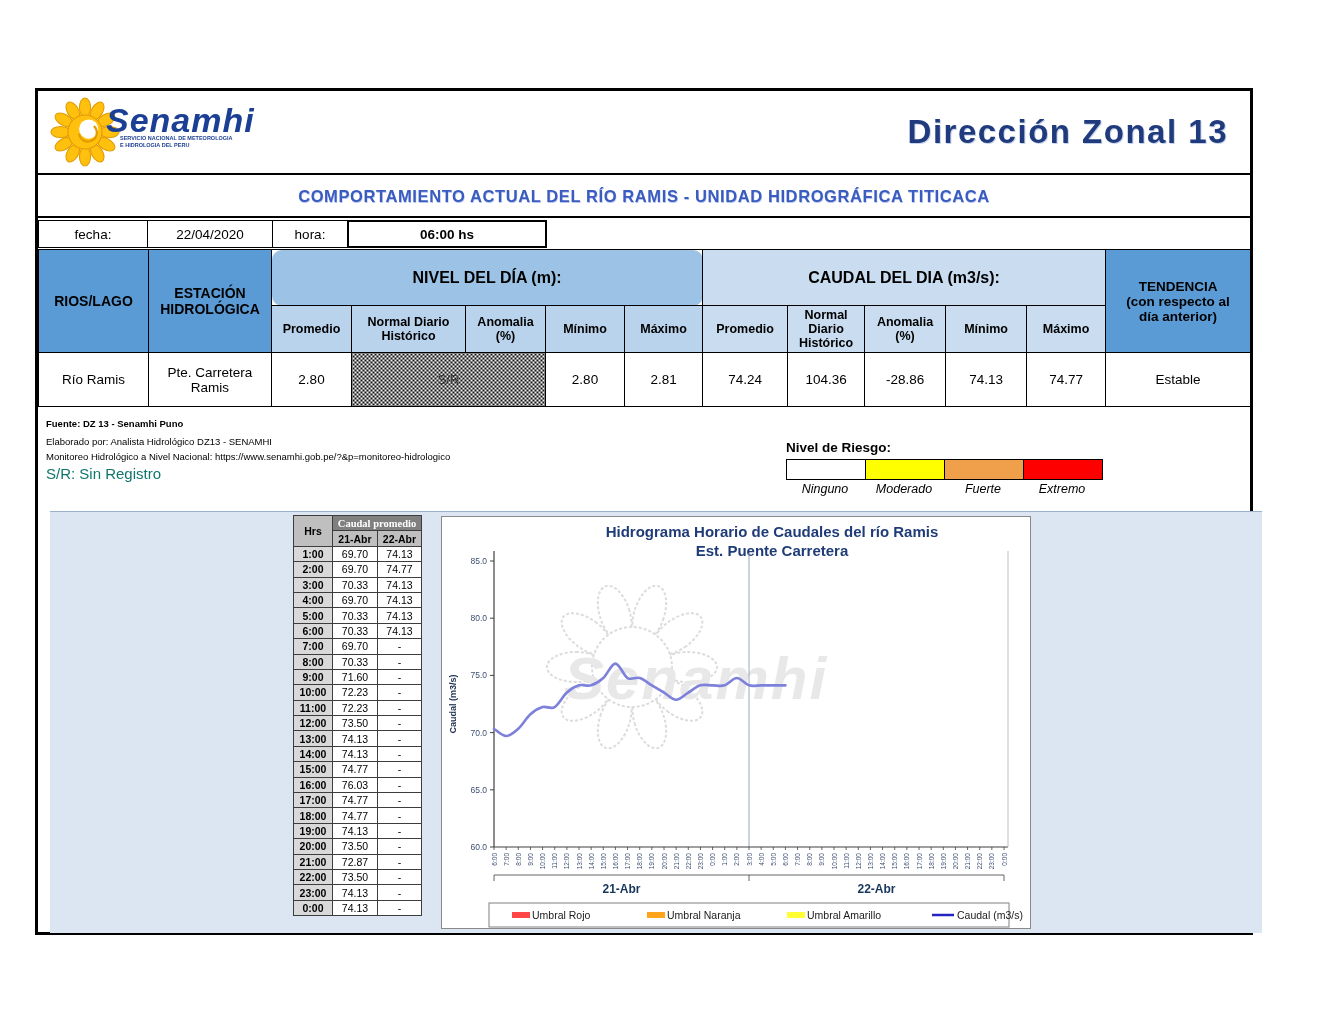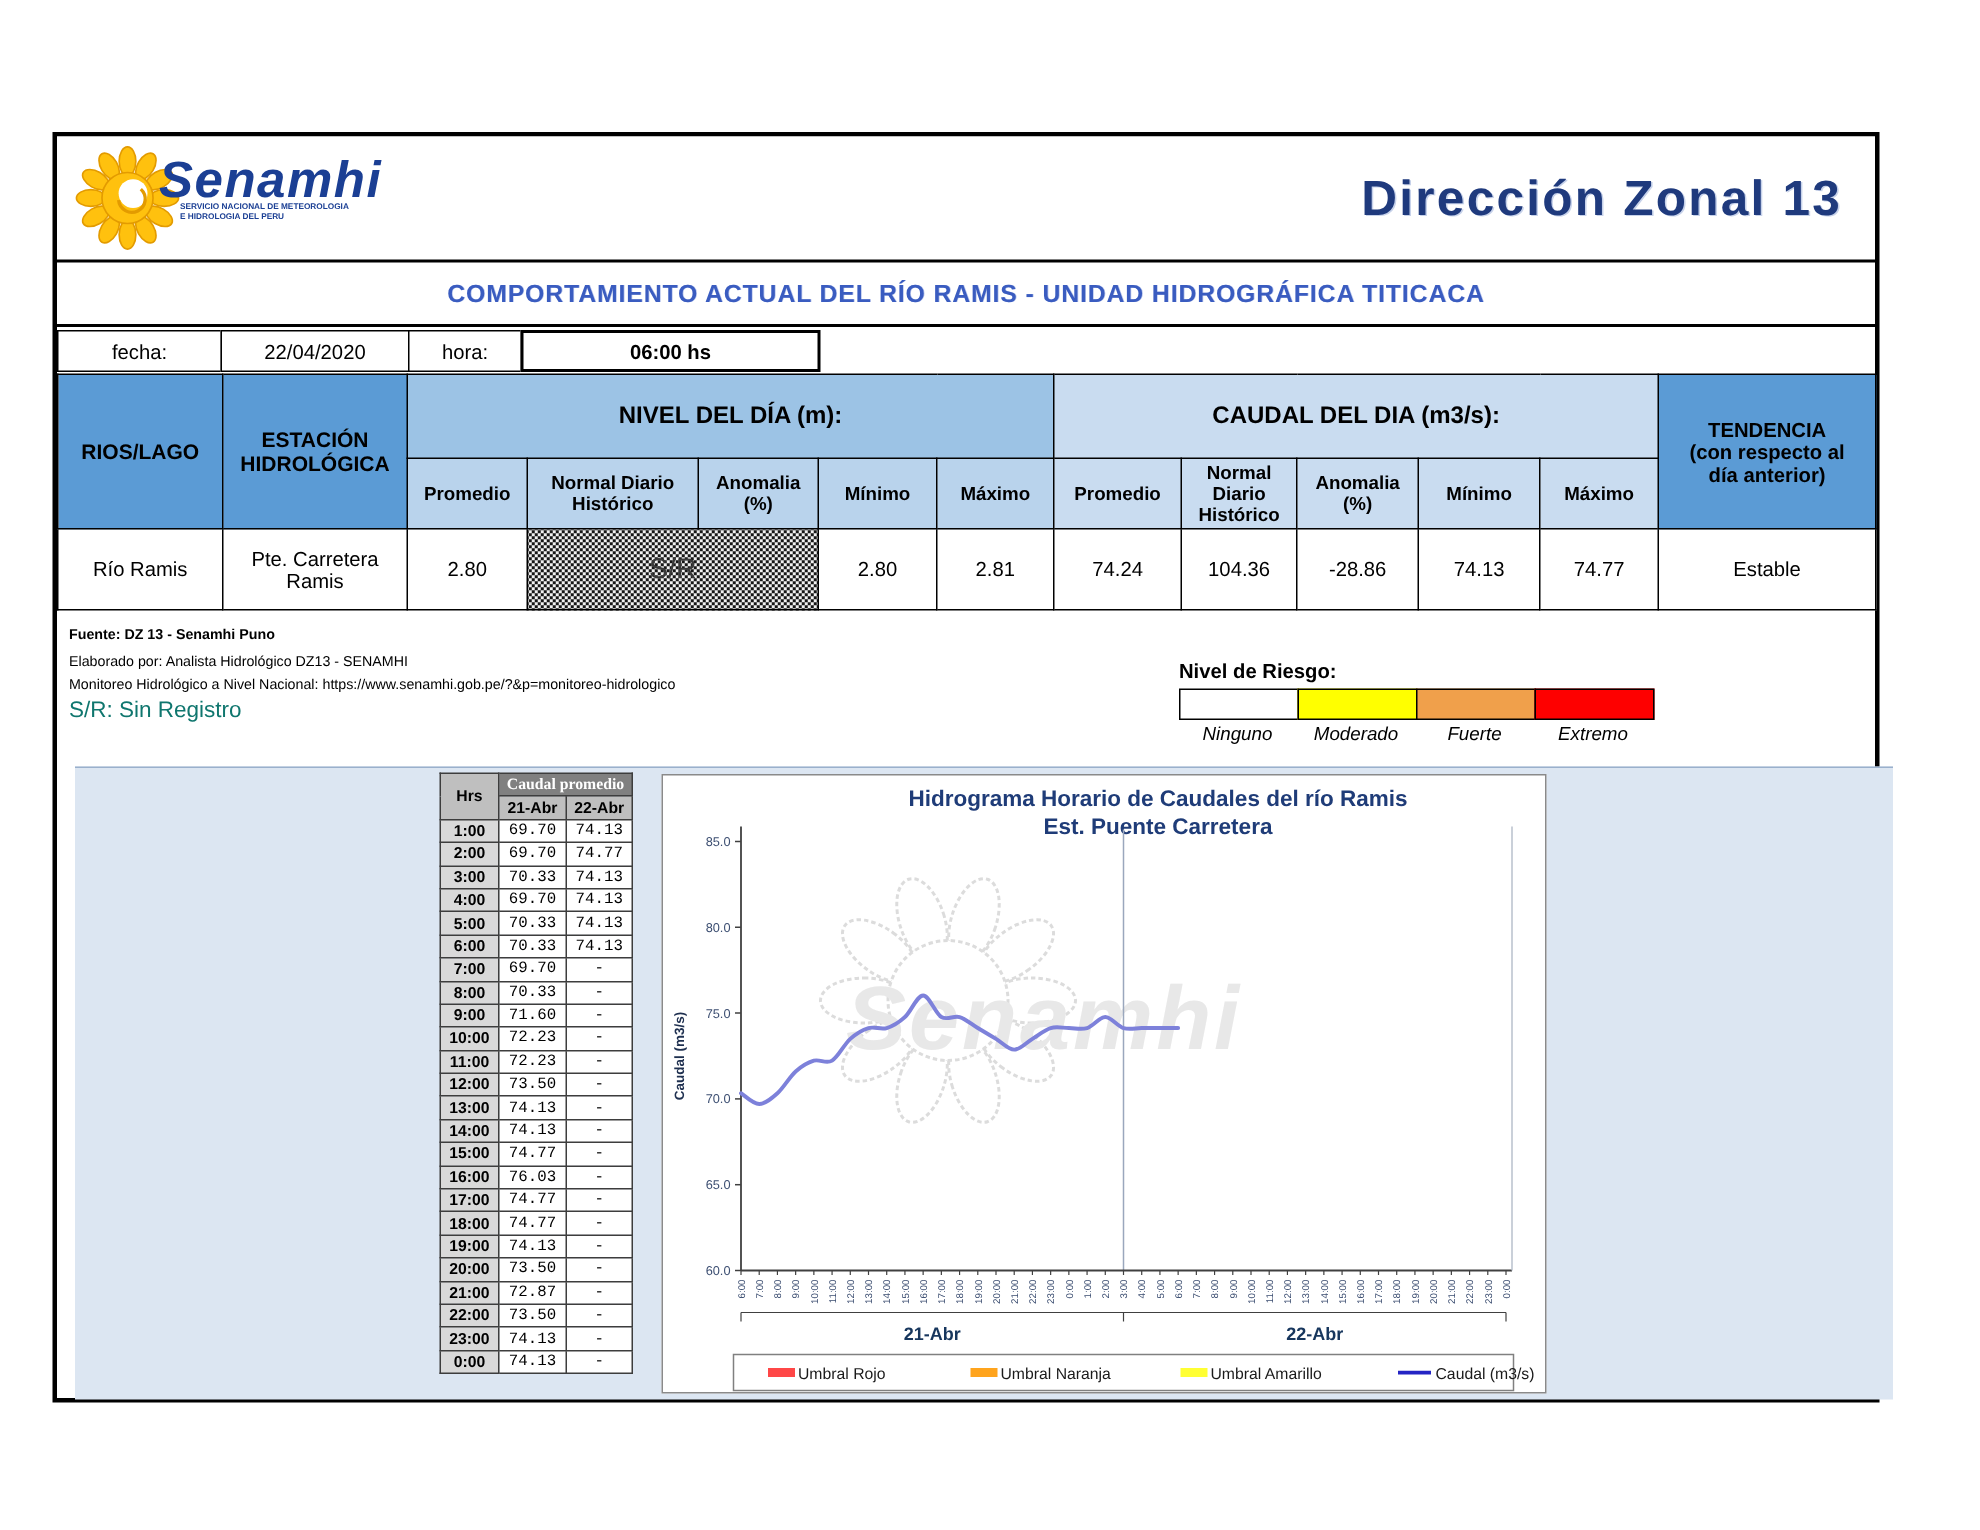--- a/index.html
+++ b/index.html
@@ -17,26 +17,26 @@
   .sec-title{position:absolute;left:0;top:86px;width:100%;height:41px;border-bottom:2px solid #000;box-sizing:border-box;display:flex;align-items:center;justify-content:center;}
   .doc-title{font-size:16.5px;font-weight:bold;color:#3a5cc0;letter-spacing:0.6px;text-shadow:0.5px 0.5px 0 #b9c6ec;}
   
   .sec-meta{position:absolute;left:0;top:129px;width:100%;height:29px;}
   .meta-cell{position:absolute;top:0;height:28px;box-sizing:border-box;border:1px solid #000;display:flex;align-items:center;justify-content:center;font-size:13.5px;background:#fff;}
   
   .sec-table{position:absolute;left:0;top:158px;width:100%;}
   table.main{border-collapse:collapse;table-layout:fixed;width:1212px;}
   table.main td{border:1px solid #000;text-align:center;vertical-align:middle;padding:1px 2px;box-sizing:border-box;}
   .hd-dark{background:#5b9bd5;font-weight:bold;font-size:14px;}
-  .hd-nivel{background:#9cc3e5;font-weight:bold;font-size:16px;}
+  .hd-nivel{background:#9cc3e5;font-weight:bold;font-size:16px;border-radius:10px;}
   .hd-nivel-sub{background:#b9d3ec;font-weight:bold;font-size:12.5px;}
   .hd-caudal{background:#c9dcf0;font-weight:bold;font-size:16px;}
   .hd-caudal-sub{background:#c9dcf0;font-weight:bold;font-size:12.5px;}
   .cell-data{font-size:13.5px;background:#fff;height:54px;}
-  .sr-hatch{background-image:repeating-conic-gradient(#161616 0% 25%,#f2f2f2 0% 50%);background-size:4px 4px;color:#3a3a3a;font-size:19px;}
+  .sr-hatch{background-image:repeating-conic-gradient(#161616 0% 25%,#f2f2f2 0% 50%);background-size:4px 4px;color:#3a3a3a;font-size:13px;}
   
   .sec-notes{position:absolute;left:0;top:321px;width:100%;height:99px;background:#fff;}
   .note-sm{position:absolute;left:8px;font-size:9.5px;color:#000;white-space:nowrap;}
   .note-lg{position:absolute;left:8px;font-size:15px;color:#0f766e;}
   .risk{position:absolute;left:748px;top:28px;width:330px;}
   .risk-title{font-size:13.5px;font-weight:bold;margin-bottom:4px;}
   .risk-bar{display:flex;}
   .risk-swatch{width:80px;height:21px;border:1px solid #000;box-sizing:border-box;margin-left:-1px;}
   .risk-swatch:first-child{margin-left:0;}
   .risk-labels{display:flex;}
@@ -44,21 +44,21 @@
   
   .sec-band{position:absolute;left:0;top:420px;width:100%;height:421px;background:#dce6f2;border-top:1px solid #9ab0cc;margin-left:12px;}
   
   .hour-table-wrap{position:absolute;left:243px;top:3px;}
   table.hours{border-collapse:collapse;table-layout:fixed;}
   table.hours td{border:1px solid #3d3d3d;box-sizing:border-box;text-align:center;font-size:10.5px;padding:0;height:15.4px;}
   .h-hrs{background:#bfbfbf;font-weight:bold;font-size:11px;}
   .h-group{background:#808080;color:#fff;font-weight:bold;font-size:11px;font-family:Liberation Serif, serif;}
   .h-day{background:#bfbfbf;font-weight:bold;font-size:10.5px;}
   .h-hour{background:#d9d9d9;font-weight:bold;}
-  .h-val{background:#fff;font-family:Liberation Mono, monospace;}
+  .h-val{background:#fff;}
   
   .chart-panel{position:absolute;left:391px;top:4px;width:590px;height:413px;background:#fff;border:1px solid #8a8a8a;box-sizing:border-box;}
 </style>
 </head>
 <body>
 
 <div class="frame">
 
   <div class="sec-header">
     <div class="logo">

